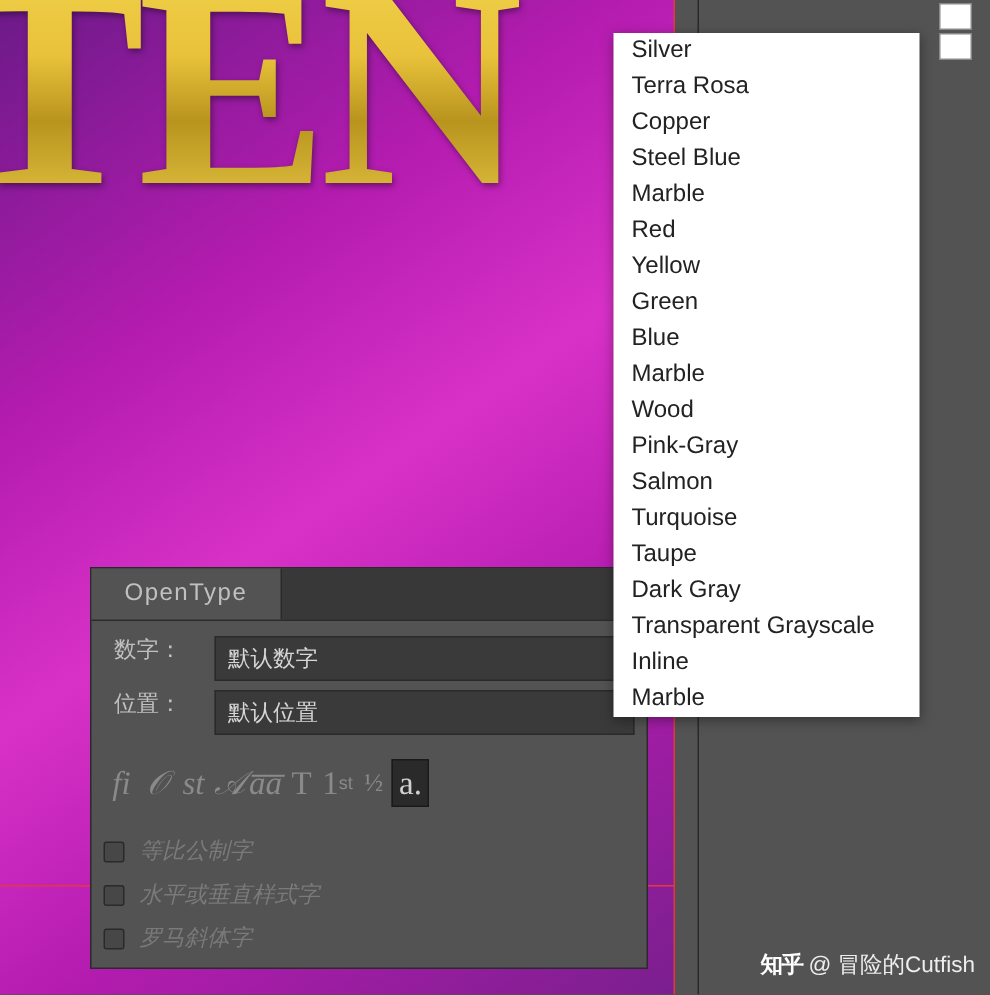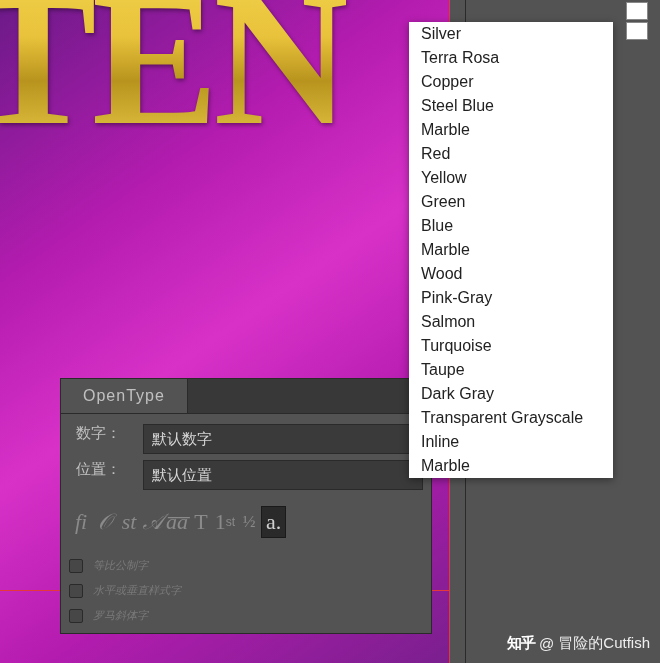--- a/index.html
+++ b/index.html
@@ -55,21 +55,21 @@
       font-family: "Times New Roman", serif;
       color: #8a8a8a; font-size: 22px; font-style: italic;
       min-width: 24px; text-align: center;
       display: flex; align-items: center; justify-content: center;
     }
     .active-icon {
       background: #2a2a2a; border: 1px solid #1a1a1a;
       padding: 2px 4px; color: #d0d0d0;
     }
     .checks { display: flex; flex-direction: column; gap: 10px; padding-top: 6px; }
-    .check { display: flex; align-items: center; gap: 10px; color: #7a7a7a; font-style: italic; font-size: 11px; }
+    .check { display: flex; align-items: center; gap: 10px; color: #7a7a7a; font-style: italic; font-size: 15px; }
     .check-box {
       width: 14px; height: 14px;
       border: 1px solid #2a2a2a; border-radius: 2px;
       background: #474747;
     }
     
     .right-col {
       position: absolute; top: 0; right: 0; width: 195px; height: 100%;
       background: #535353; border-left: 1px solid #2a2a2a;
     }

